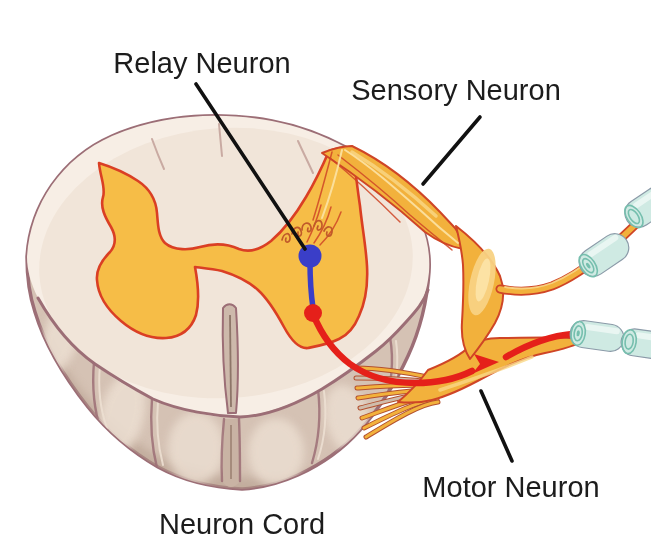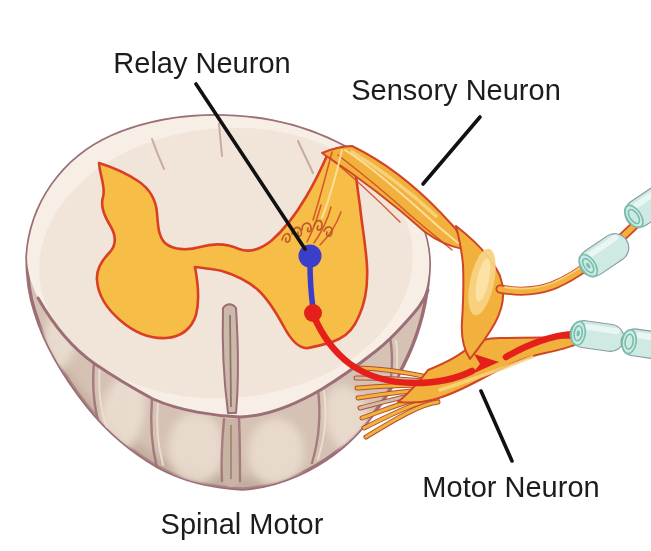--- a/index.html
+++ b/index.html
@@ -204,14 +204,14 @@
   </g>
 
   <line class="leader" x1="196" y1="84" x2="305" y2="249"></line>
   <line class="leader" x1="480" y1="117" x2="423" y2="184"></line>
   <line class="leader" x1="481" y1="391" x2="512" y2="461"></line>
 </svg>
 
   <div class="lbl" style="left:202px;top:63px;">Relay Neuron</div>
   <div class="lbl" style="left:456px;top:90px;">Sensory Neuron</div>
   <div class="lbl" style="left:511px;top:487px;text-align:center;">Motor Neuron</div>
-  <div class="lbl" style="left:242px;top:524px;">Spinal Motor</div>
+  <div class="lbl" style="left:242px;top:524px;">Neuron Cord</div>
 </div>
 
 </body></html>

